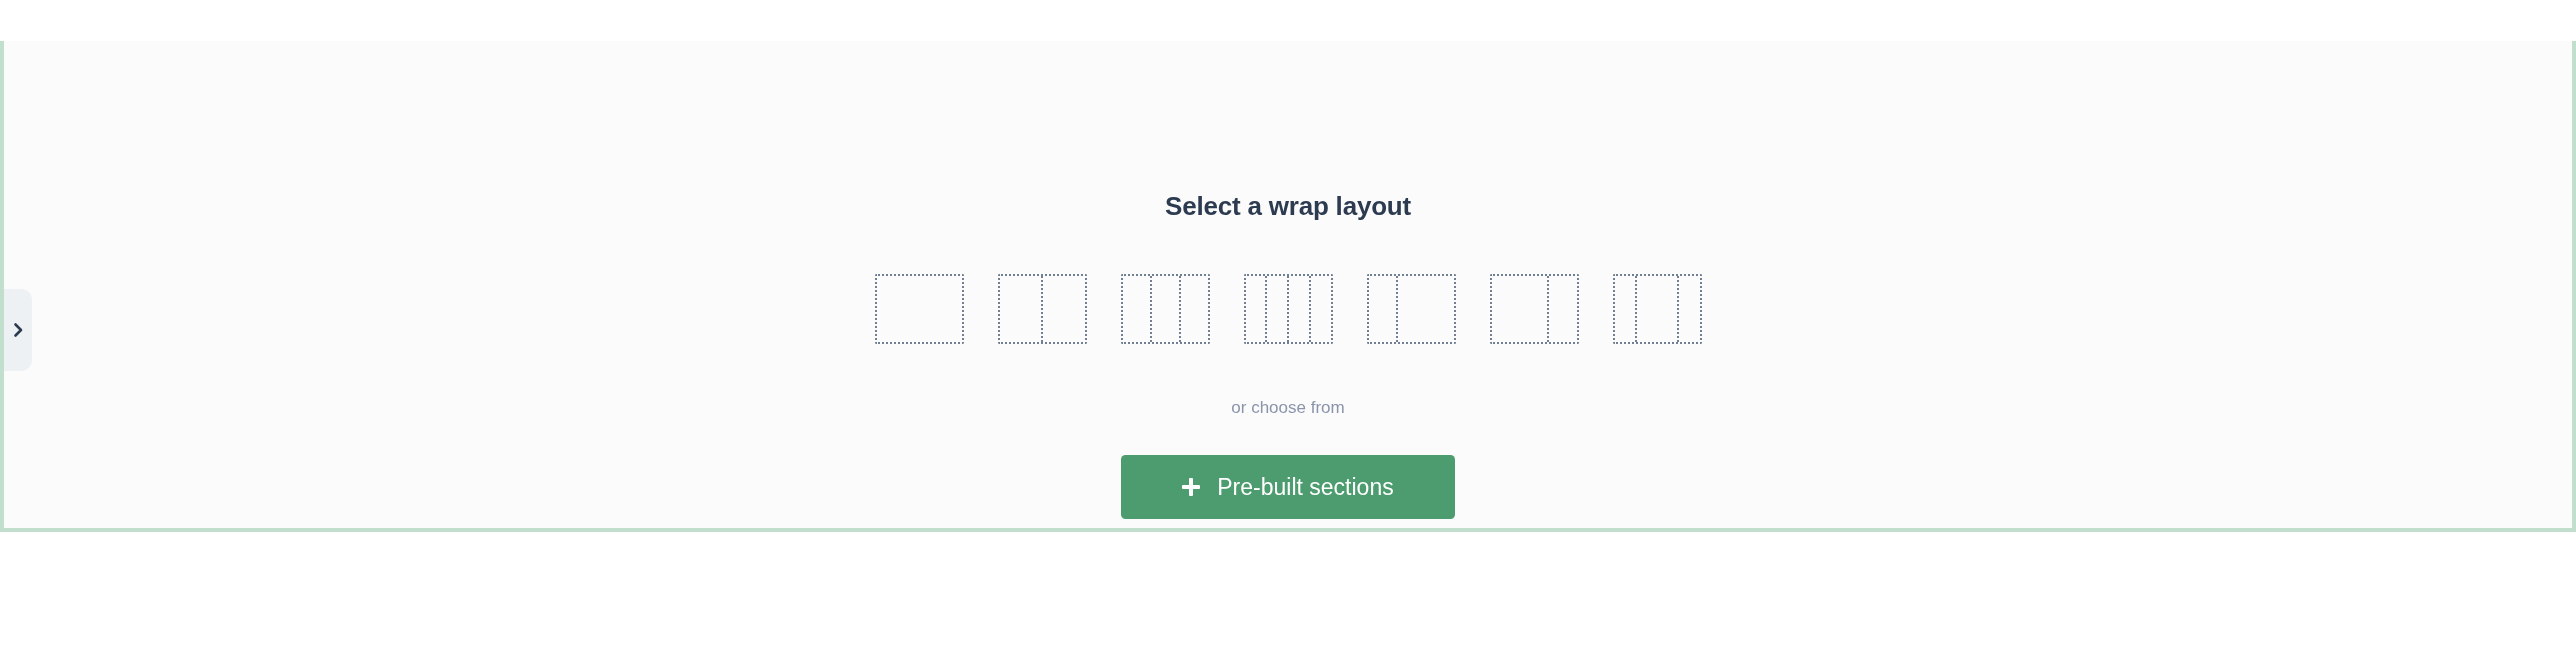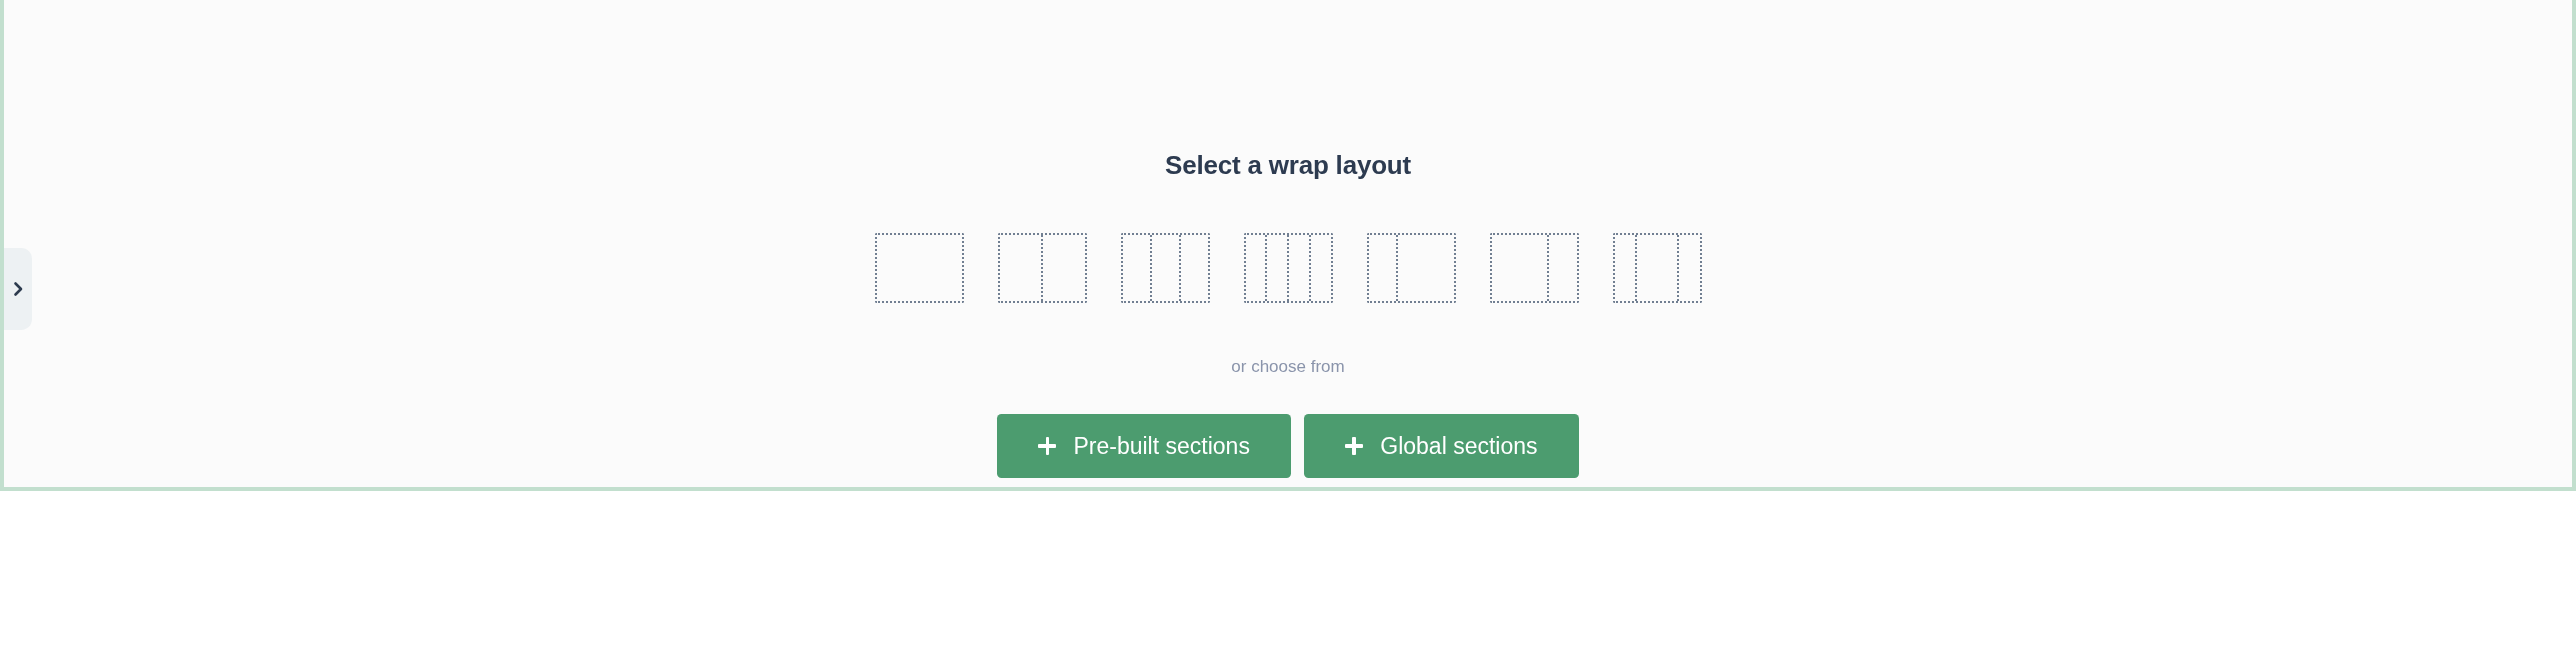--- a/index.html
+++ b/index.html
@@ -19,20 +19,21 @@
   #canvas-frame {
     position: relative;
     width: 2576px;
     height: 491px;
     box-sizing: border-box;
     background: #fbfbfb;
     border-left: 4.5px solid #c2dfce;
     border-right: 4.5px solid #c2dfce;
     border-bottom: 4.5px solid #c2dfce;
     border-top: 0;
+    margin-top: 41px;
   }
 
   
   #panel-handle {
     position: absolute;
     left: 0;
     top: 248px;
     width: 28px;
     height: 82px;
     background: #edf1f3;
@@ -116,21 +117,21 @@
     align-items: center;
     gap: 13.4px;
     margin-top: 39px;
   }
   .action-btn {
     display: flex;
     align-items: center;
     justify-content: center;
     gap: 17px;
     height: 64px;
-    padding: 0 41px;
+    padding: 0 61px;
     background: #4c9c6f;
     border: none;
     border-radius: 4.5px;
     color: #ffffff;
     font-size: 23px;
     font-family: "Liberation Sans", sans-serif;
     cursor: pointer;
     white-space: nowrap;
   }
   .action-btn .plus-icon {
@@ -206,21 +207,17 @@
         </div>
       </div>
 
     <div class="choose-from">or choose from</div>
 
     <div class="button-row">
         <button class="action-btn" style="background: rgb(76, 156, 111);">
           <span class="plus-icon"></span>
           <span class="btn-label">Pre-built sections</span>
         </button>
-        <button class="action-btn" style="background: rgb(76, 156, 111);">
-          <span class="plus-icon"></span>
-          <span class="btn-label">Global sections</span>
-        </button>
       </div>
 
   </div>
 </div>
 
 
 </body></html>

